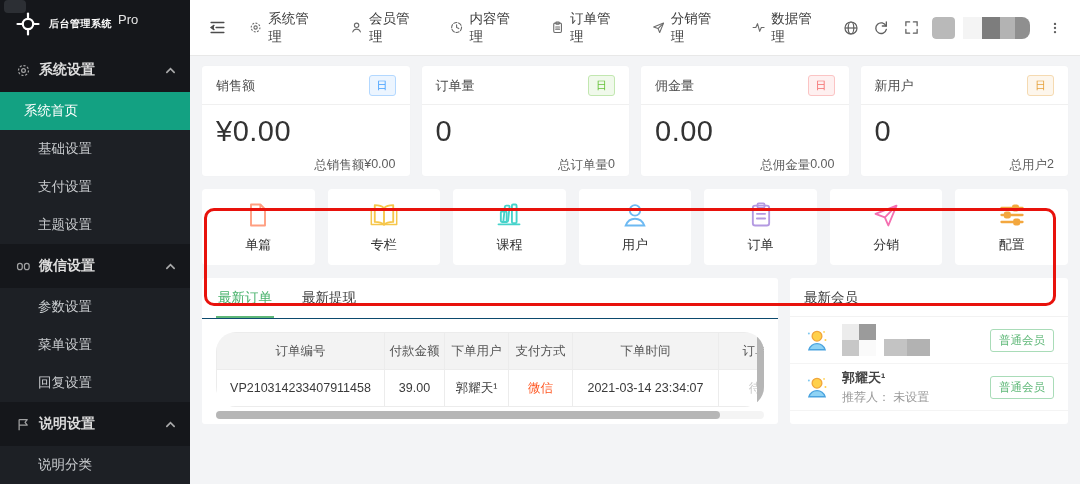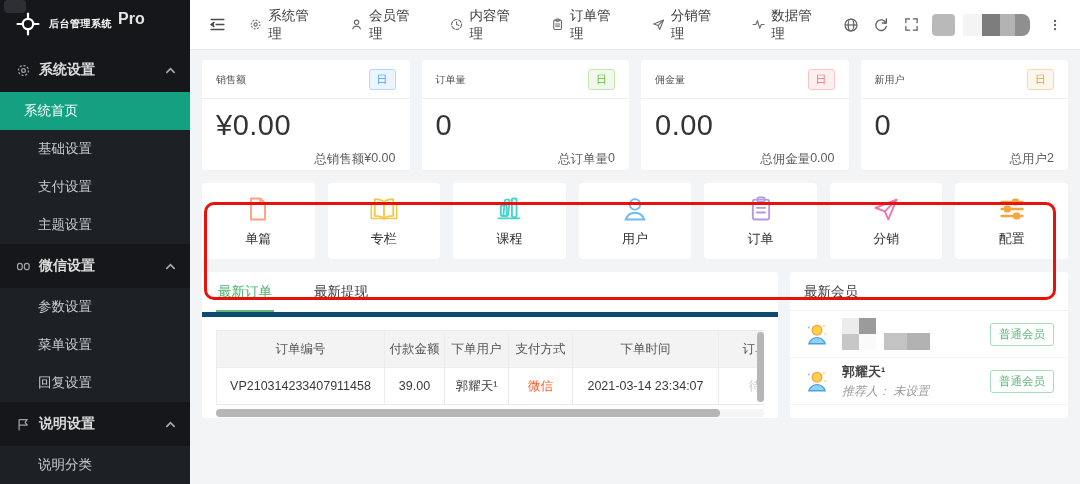--- a/index.html
+++ b/index.html
@@ -6,91 +6,91 @@
   html,body { width:1080px; height:484px; overflow:hidden; background:#f3f4f6;
     font-family:"Liberation Sans","DejaVu Sans",sans-serif; }
   .app { position:relative; display:flex; width:1080px; height:484px; }
 
   
   .sidebar { width:190px; height:484px; background:#1d2025; flex-shrink:0; position:relative; z-index:2; }
   .corner-artifact { position:absolute; left:4px; top:0; width:22px; height:13px; background:#2c2f34; border-radius:4px; }
   .logo-row { height:48px; display:flex; align-items:center; padding-left:16px; background:#15171b; }
   .logo-icon { width:24px; height:24px; margin-right:9px; flex-shrink:0; }
   .logo-title { color:#fff; font-size:10px; font-weight:bold; letter-spacing:.5px; }
-  .logo-pro { color:#e5e5e5; font-size:16px; margin-left:6px; position:relative; top:-5px;font-weight:bold; }
+  .logo-pro { color:#e5e5e5; font-size:13px; margin-left:6px; position:relative; top:-5px; }
   .menu-section-header { height:44px; display:flex; align-items:center; padding:0 14px 0 16px; background:#15171b; color:#dcdcdc; font-size:14px; cursor:pointer; }
   .menu-section-header .sec-icon { width:15px; height:15px; margin-right:8px; opacity:.75; }
   .menu-section-header .sec-label { flex:1; font-weight:bold; }
   .menu-section-header .chev { width:11px; height:11px; opacity:.8; }
   .menu-item { height:38px; line-height:38px; padding-left:38px; color:#c9cccf; font-size:13.5px; cursor:pointer; }
   .menu-item.active { background:#13a182; color:#fff;padding-left:24px; }
 
   
   .main { flex:1; display:flex; flex-direction:column; min-width:0; }
-  .topbar { height:50px; background:#fff; border-bottom:1px solid #e8e8e8; display:flex; align-items:center; padding:0 10px 0 12px; flex-shrink:0; }
+  .topbar { height:56px; background:#fff; border-bottom:1px solid #e8e8e8; display:flex; align-items:center; padding:0 10px 0 12px; flex-shrink:0; }
   .tb-icon-btn { width:34px; height:38px; display:flex; align-items:center; justify-content:center; cursor:pointer; color:#5f5f5f; }
   .nav-item { display:flex; align-items:center; gap:6px; padding:0 17px; height:38px; font-size:13.5px; color:#3d3d3d; cursor:pointer; }
   .nav-item svg { color:#6b6b6b; }
   .tb-spacer { flex:1; }
   .blur-user { display:flex; align-items:center; height:22px; border-radius:4px; overflow:hidden; margin:0 10px 0 6px; }
   .blur-user .b1{width:26px;height:22px;background:#b9b9b9;border-radius:4px;margin-right:8px;}
   .blur-user .b2{width:22px;height:22px;background:#f4f4f4;}
   .blur-user .b3{width:20px;height:22px;background:#7d7d7d;}
   .blur-user .b4{width:17px;height:22px;background:#b3b3b3;}
   .blur-user .b5{width:17px;height:22px;background:#8f8f8f;border-radius:0 8px 8px 0;}
 
   .content { padding:10px 12px 0 12px; position:relative; flex:1; }
 
   
   .stat-row { display:flex; gap:12px; }
   .stat-card { flex:1; background:#fff; border-radius:3px; height:110px; box-shadow:0 0 1px rgba(0,0,0,.05); }
   .stat-head { display:flex; align-items:center; justify-content:space-between; padding:9px 14px 8px; border-bottom:1px solid #f0f0f0; }
-  .stat-title { font-size:10px; color:#4d4d4d; }
+  .stat-title { font-size:13px; color:#4d4d4d; }
   .day-badge { font-size:11px; padding:2px 7px; border-radius:3px; border:1px solid; cursor:pointer; }
   .day-badge.blue   { color:#409eff; background:#ecf5ff; border-color:#b3d8ff; }
   .day-badge.green  { color:#67c23a; background:#f0f9eb; border-color:#c2e7b0; }
   .day-badge.red    { color:#f56c6c; background:#fef0f0; border-color:#fbc4c4; }
   .day-badge.yellow { color:#e6a23c; background:#fdf6ec; border-color:#f5dab1; }
   .stat-value { font-size:29px; color:#333; padding:10px 14px 0; font-weight:500; letter-spacing:.5px; }
   .stat-foot { display:flex; justify-content:flex-end; padding:9px 14px 0; font-size:12.5px; color:#5e5e5e; }
 
   
   .shortcut-row { display:flex; gap:13px; margin-top:13px; }
   .shortcut-card { flex:1; height:76px; background:#fff; border-radius:4px; display:flex; flex-direction:column; align-items:center; justify-content:center; gap:7px; cursor:pointer; }
   .shortcut-card .sc-label { font-size:13px; color:#333; }
 
   
   .annotation-box { position:absolute; left:14px; top:152px; width:852px; height:98px; border:3px solid #e8120c; border-radius:10px; pointer-events:none; z-index:5; }
 
   
   .bottom-row { display:flex; gap:12px; margin-top:13px; }
   .panel { background:#fff; border-radius:3px; height:146px; }
   .orders-panel { width:576px; }
-  .tabs { display:flex; gap:38px; padding:0 14px; border-bottom:5px solid #0c4a6e; }
+  .tabs { display:flex; gap:26px; padding:0 14px; border-bottom:1px solid #0c4a6e; }
   .tab { font-size:13.5px; color:#3c3c3c; padding:11px 2px 9px; cursor:pointer; border-bottom:2px solid transparent; }
   .tab.active { color:#48b26b; border-bottom-color:#5fb878; }
-  .table-wrap { margin:13px 14px 0; position:relative; width:548px; overflow:hidden; }
+  .table-wrap { margin:13px 14px 0; position:relative; width:548px; overflow:hidden;border-radius:20px; }
   table { border-collapse:collapse; table-layout:fixed; width:600px; }
   th,td { border:1px solid #ececec; height:37px; text-align:center; font-size:12.5px; overflow:hidden; white-space:nowrap; }
   th { background:#f3f3f3; color:#555; font-weight:normal; }
   td { color:#3a3a3a; }
   td.pay-wechat { color:#ff5722; }
   td.status-pending { color:#c8c8c8; }
   .vscroll { position:absolute; right:0; top:2px; width:7px; height:70px; background:#b6b6b6; border-radius:4px; }
   .hscroll-track { margin:4px 14px 0; height:8px; width:548px; background:#f4f4f4; border-radius:4px; position:relative; }
   .hscroll-thumb { position:absolute; left:0; top:0; height:8px; width:92%; background:#b6b6b6; border-radius:4px; }
 
   .members-panel { flex:1; }
   .panel-title { font-size:13.5px; color:#3c3c3c; padding:11px 14px 9px; border-bottom:1px solid #f2f2f2; }
   .member-row { display:flex; align-items:center; padding:8px 14px; border-bottom:1px solid #f4f4f4; height:47px; }
   .member-row:last-child { border-bottom:1px solid #f4f4f4; }
   .avatar { width:26px; height:26px; margin-right:12px; flex-shrink:0; }
   .member-info { flex:1; min-width:0; }
   .member-name { font-size:13px; color:#444; font-weight:bold; }
-  .member-sub { font-size:12px; color:#9a9a9a; margin-top:2px;font-style:italic; }
+  .member-sub { font-size:12px; color:#9a9a9a; margin-top:2px; }
   .mosaic { display:flex; align-items:flex-end; gap:8px; }
   .mz1 { width:34px; height:32px; display:grid; grid-template-columns:17px 17px; grid-template-rows:16px 16px; }
   .mz1 i:nth-child(1){background:#ececec}.mz1 i:nth-child(2){background:#9b9b9b}
   .mz1 i:nth-child(3){background:#c7c7c7}.mz1 i:nth-child(4){background:#fafafa}
   .mz2 { width:46px; height:17px; display:flex; }
   .mz2 i { flex:1; } .mz2 i:first-child{background:#c3c3c3}.mz2 i:last-child{background:#b2b2b2}
   .member-badge { font-size:11.5px; color:#5fb878; border:1px solid #a9dcb8; border-radius:3px; padding:3px 8px; background:#fff; }
 
   svg { display:block; }
 </style>

